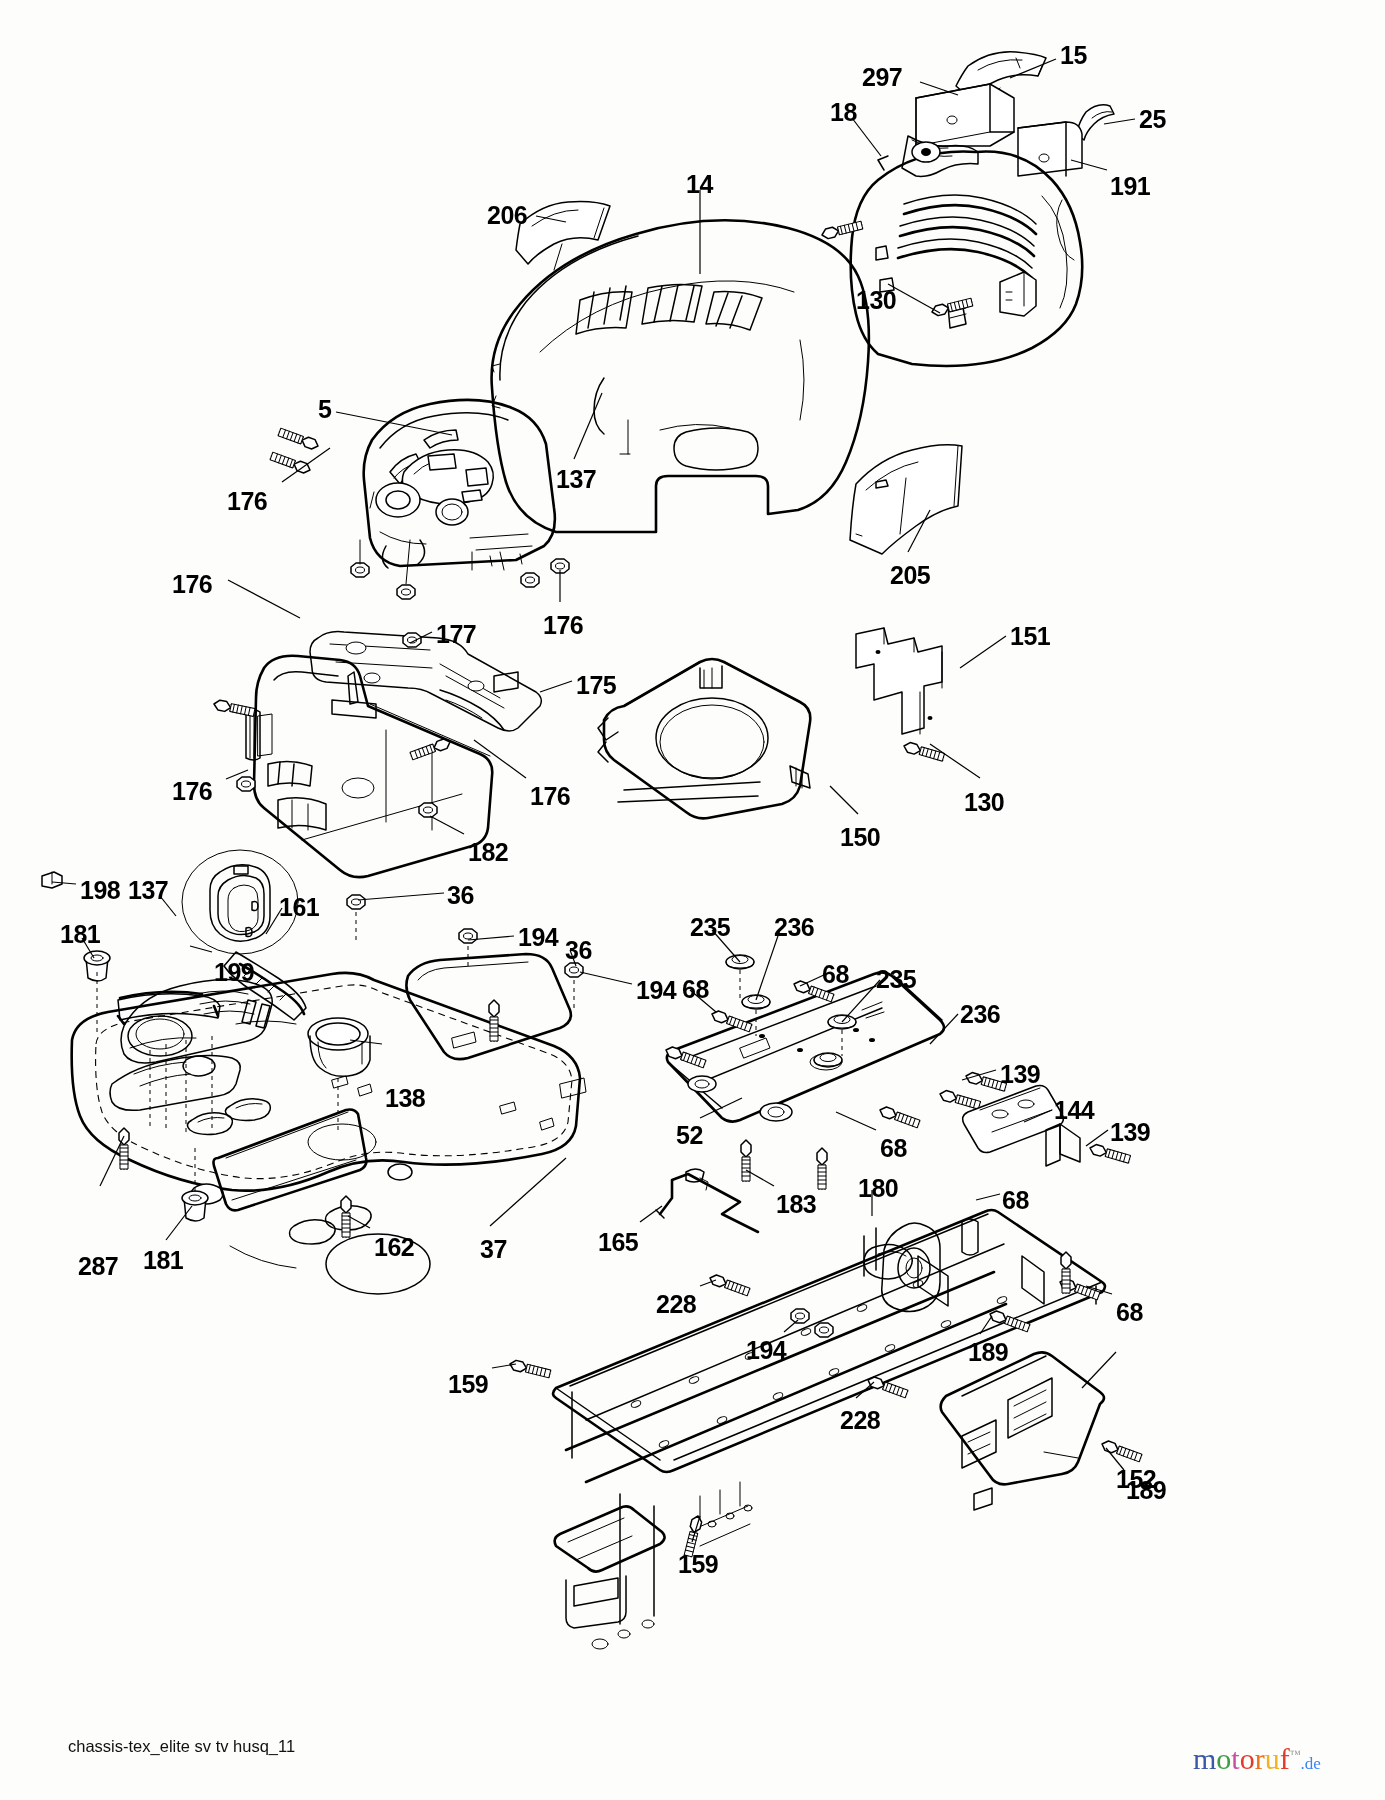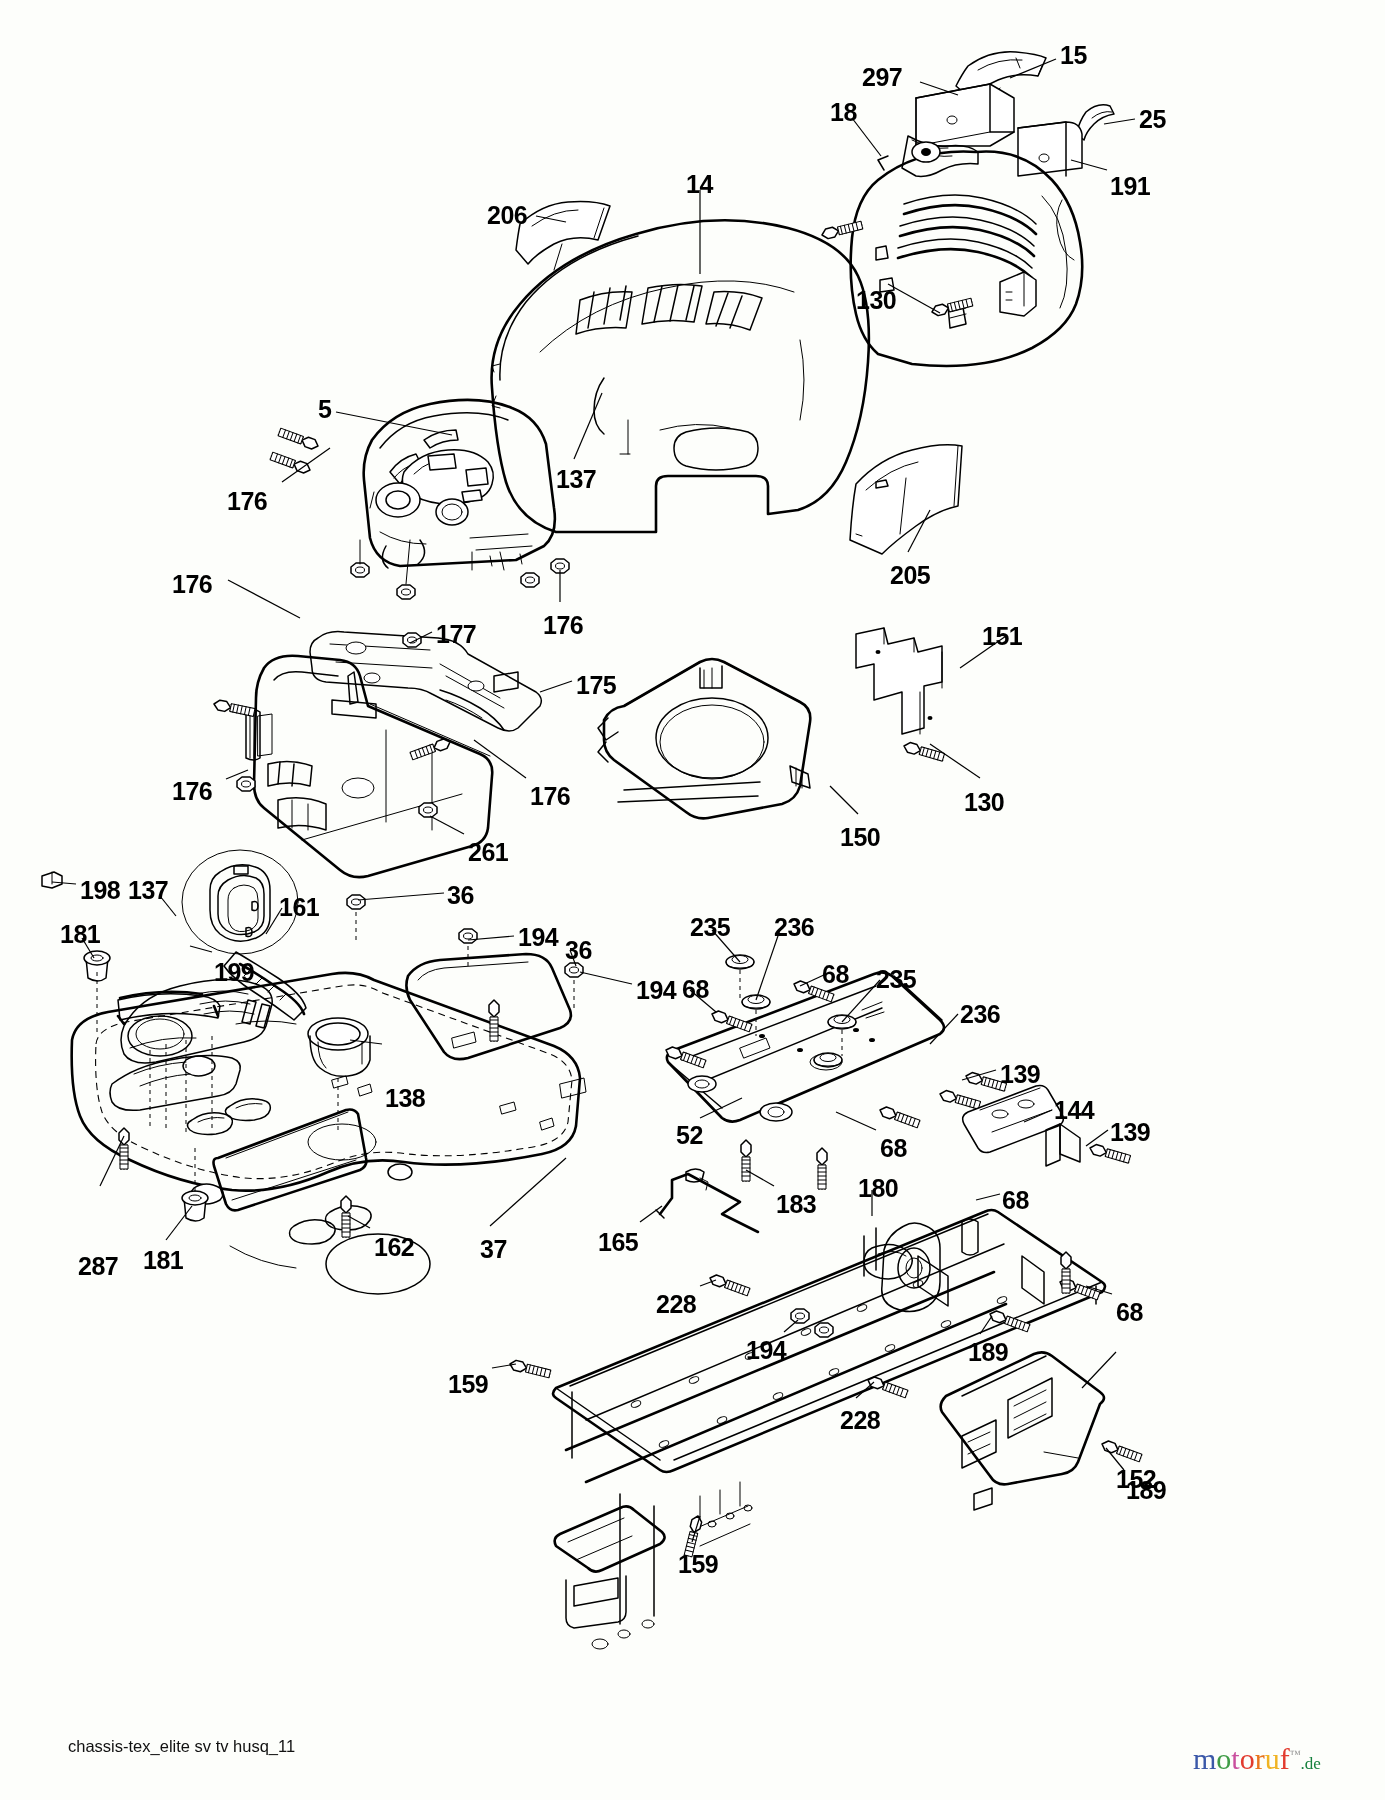--- a/index.html
+++ b/index.html
@@ -52,21 +52,21 @@
     line-height: 1;
     white-space: nowrap;
   }
   #watermark .l1 { color: #3b58a8; }
   #watermark .l2 { color: #3f9c46; }
   #watermark .l3 { color: #c94f9e; }
   #watermark .l4 { color: #e23b2e; }
   #watermark .l5 { color: #e8741c; }
   #watermark .l6 { color: #f0b323; }
   #watermark .tld {
-    color: #15803d;
+    color: #3b82f6;
     font-size: 17px;
     vertical-align: baseline;
   }
   #watermark .tm {
     color: #8d8d8d;
     font-size: 11px;
     vertical-align: super;
   }
 </style>
 </head>
@@ -623,27 +623,27 @@
       <div class="callout" style="left: 686px; top: 172px;">14</div>
       <div class="callout" style="left: 487px; top: 203px;">206</div>
       <div class="callout" style="left: 856px; top: 288px;">130</div>
       <div class="callout" style="left: 556px; top: 467px;">137</div>
       <div class="callout" style="left: 318px; top: 397px;">5</div>
       <div class="callout" style="left: 227px; top: 489px;">176</div>
       <div class="callout" style="left: 890px; top: 563px;">205</div>
       <div class="callout" style="left: 172px; top: 572px;">176</div>
       <div class="callout" style="left: 543px; top: 613px;">176</div>
       <div class="callout" style="left: 436px; top: 622px;">177</div>
-      <div class="callout" style="left: 982px; top: 624px;">151</div>
+      <div class="callout" style="left: 1010px; top: 624px;">151</div>
       <div class="callout" style="left: 576px; top: 673px;">175</div>
       <div class="callout" style="left: 172px; top: 779px;">176</div>
       <div class="callout" style="left: 530px; top: 784px;">176</div>
       <div class="callout" style="left: 964px; top: 790px;">130</div>
       <div class="callout" style="left: 840px; top: 825px;">150</div>
-      <div class="callout" style="left: 468px; top: 840px;">261</div>
+      <div class="callout" style="left: 468px; top: 840px;">182</div>
       <div class="callout" style="left: 128px; top: 878px;">137</div>
       <div class="callout" style="left: 80px; top: 878px;">198</div>
       <div class="callout" style="left: 279px; top: 895px;">161</div>
       <div class="callout" style="left: 447px; top: 883px;">36</div>
       <div class="callout" style="left: 60px; top: 922px;">181</div>
       <div class="callout" style="left: 518px; top: 925px;">194</div>
       <div class="callout" style="left: 690px; top: 915px;">235</div>
       <div class="callout" style="left: 774px; top: 915px;">236</div>
       <div class="callout" style="left: 822px; top: 962px;">68</div>
       <div class="callout" style="left: 214px; top: 960px;">199</div>

